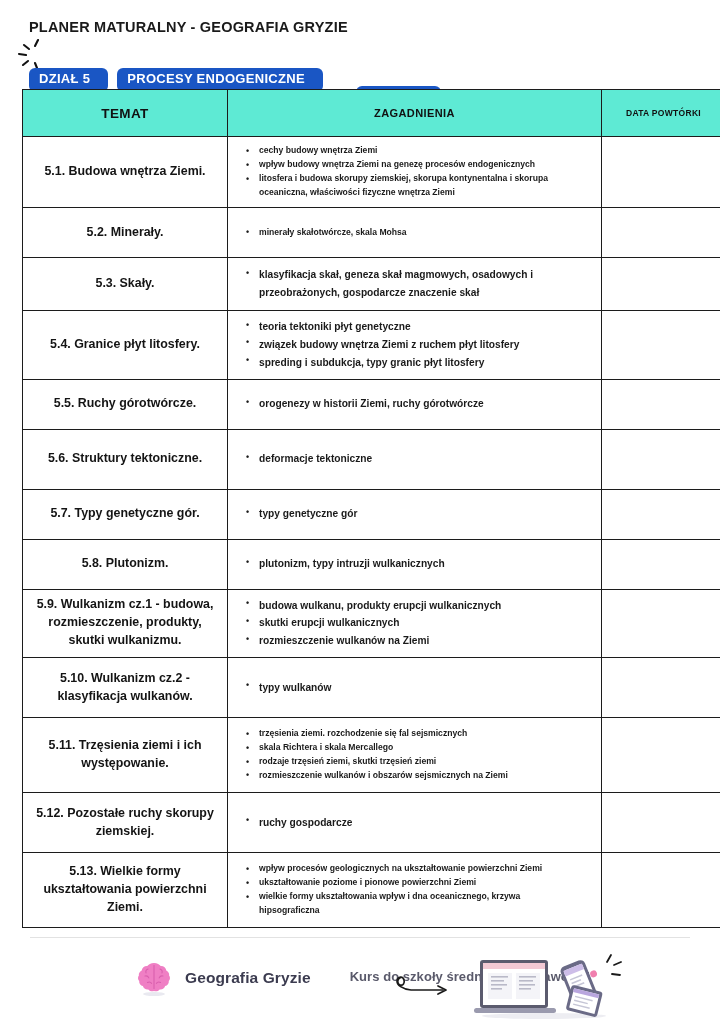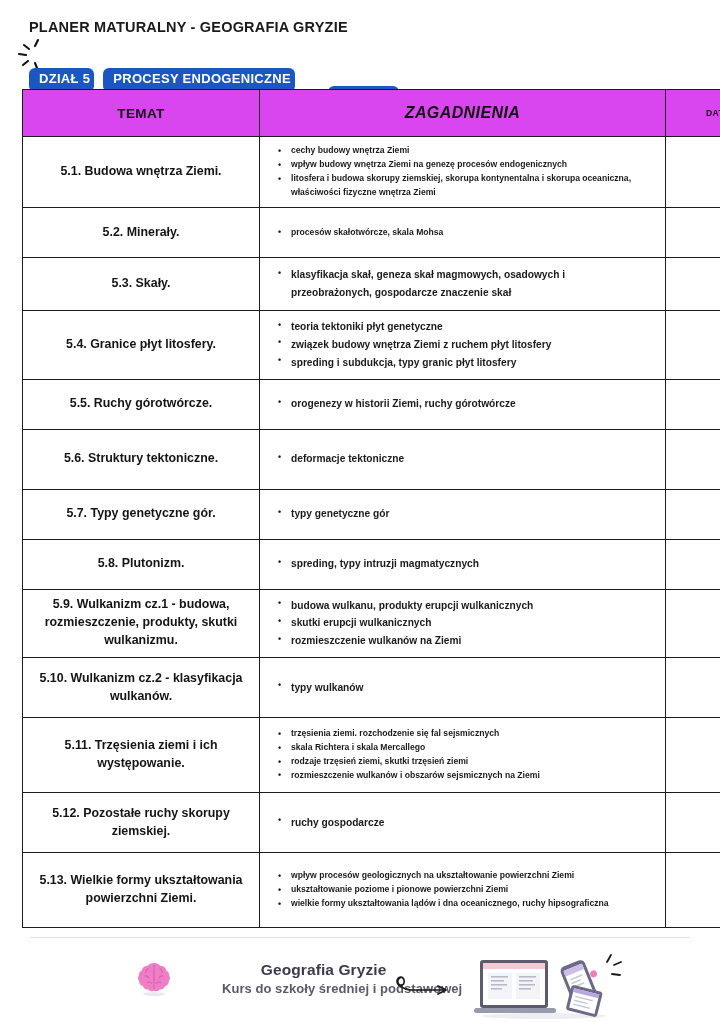--- a/index.html
+++ b/index.html
@@ -51,21 +51,21 @@
     height: 34px;
     pointer-events: none;
   }
   .badge {
     background: #1a56c4;
     color: #ffffff;
     font-size: 13px;
     font-weight: 700;
     letter-spacing: 0.3px;
     border-radius: 6px;
-    padding: 4px 4px 5px 10px;
+    padding: 4px 18px 5px 10px;
     line-height: 1.15;
     white-space: nowrap;
     display: inline-block;
   }
   .badge.spacer-left { margin-left: 24px; margin-top: 36px; }
 
   
   .planner-table {
     position: absolute;
     left: 22px;
@@ -73,29 +73,29 @@
     width: 676px;
     border-collapse: collapse;
     table-layout: fixed;
   }
   .planner-table td, .planner-table th {
     border: 1.6px solid #1c1c1c;
     vertical-align: middle;
     background: #ffffff;
   }
   .planner-table thead th {
-    background: #d946ef;
+    background: #5eead4;
     text-align: center;
     font-weight: 700;
     color: #111111;
     height: 46px;
-    padding: 0 20px;
+    padding: 0 4px;
   }
   th.col-temat { width: 196px; font-size: 13.5px; letter-spacing: 0.4px; }
-  th.col-zagadnienia { width: 365px; font-size: 16px; letter-spacing: 0.4px; font-style: italic; }
+  th.col-zagadnienia { width: 365px; font-size: 11px; letter-spacing: 0.4px; }
   th.col-data { width: 115px; font-size: 8.5px; letter-spacing: 0.3px; }
 
   td.topic {
     text-align: center;
     font-size: 12.4px;
     font-weight: 700;
     color: #141414;
     padding: 0 10px;
     line-height: 1.45;
   }
@@ -145,21 +145,21 @@
     height: 72px;
   }
   .brand {
     position: absolute;
     left: 134px;
     top: 8px;
     display: flex;
     align-items: center;
     gap: 11px;
   }
-  .brand-text { display: flex; flex-direction: column; gap: 2px; text-align: center; }
+  .brand-text { display: flex; flex-direction: row; gap: 2px; }
   .brand-name {
     font-size: 15.5px;
     font-weight: 700;
     color: #3b3b4f;
     letter-spacing: 0.1px;
   }
   .brand-tagline {
     font-size: 13px;
     font-weight: 700;
     color: #5a5a6b;
@@ -209,21 +209,21 @@
               <li>wpływ budowy wnętrza Ziemi na genezę procesów endogenicznych</li>
               <li>litosfera i budowa skorupy ziemskiej, skorupa kontynentalna i skorupa oceaniczna, właściwości fizyczne wnętrza Ziemi</li>
             </ul>
           </td>
           <td class="date-cell"></td>
         </tr>
         <tr style="height: 50px;">
           <td class="topic">5.2. Minerały.</td>
           <td class="issues">
             <ul class="issue-list">
-              <li>procesów skałotwórcze, skala Mohsa</li>
+              <li>minerały skałotwórcze, skala Mohsa</li>
             </ul>
           </td>
           <td class="date-cell"></td>
         </tr>
         <tr style="height: 53px;">
           <td class="topic">5.3. Skały.</td>
           <td class="issues">
             <ul class="issue-list big">
               <li>klasyfikacja skał, geneza skał magmowych, osadowych i przeobrażonych, gospodarcze znaczenie skał</li>
             </ul>
@@ -265,21 +265,21 @@
             <ul class="issue-list big">
               <li>typy genetyczne gór</li>
             </ul>
           </td>
           <td class="date-cell"></td>
         </tr>
         <tr style="height: 50px;">
           <td class="topic">5.8. Plutonizm.</td>
           <td class="issues">
             <ul class="issue-list big">
-              <li>spreding, typy intruzji magmatycznych</li>
+              <li>plutonizm, typy intruzji wulkanicznych</li>
             </ul>
           </td>
           <td class="date-cell"></td>
         </tr>
         <tr style="height: 65px;">
           <td class="topic">5.9. Wulkanizm cz.1 - budowa, rozmieszczenie, produkty, skutki wulkanizmu.</td>
           <td class="issues">
             <ul class="issue-list big">
               <li>budowa wulkanu, produkty erupcji wulkanicznych</li>
               <li>skutki erupcji wulkanicznych</li>
@@ -317,21 +317,21 @@
             </ul>
           </td>
           <td class="date-cell"></td>
         </tr>
         <tr style="height: 75px;">
           <td class="topic">5.13. Wielkie formy ukształtowania powierzchni Ziemi.</td>
           <td class="issues">
             <ul class="issue-list">
               <li>wpływ procesów geologicznych na ukształtowanie powierzchni Ziemi</li>
               <li>ukształtowanie poziome i pionowe powierzchni Ziemi</li>
-              <li>wielkie formy ukształtowania lądów i dna oceanicznego, ruchy hipsograficzna</li>
+              <li>wielkie formy ukształtowania wpływ i dna oceanicznego, krzywa hipsograficzna</li>
             </ul>
           </td>
           <td class="date-cell"></td>
         </tr>
       </tbody>
   </table>
 
   <div class="footer-divider"></div>
 
   <div class="footer">

